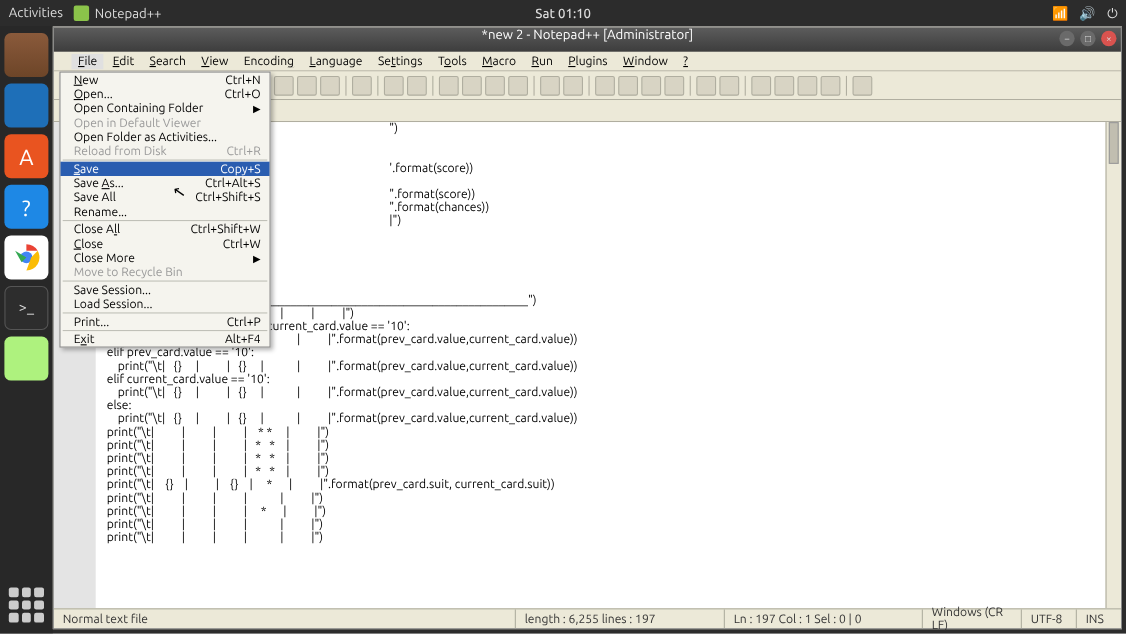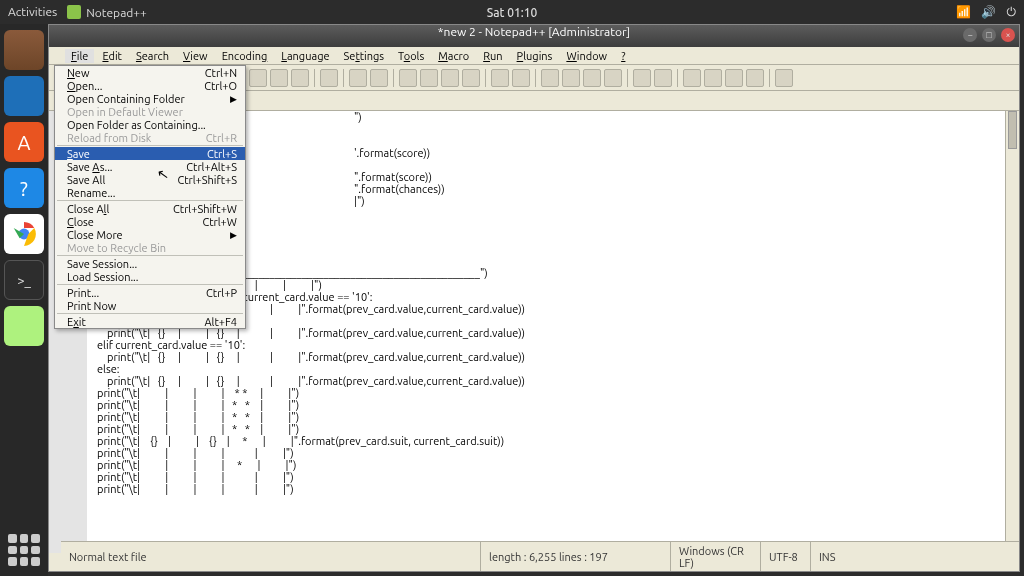--- a/index.html
+++ b/index.html
@@ -43,21 +43,21 @@
 .tbsep { width:1px; height:18px; background:#b0aea0; margin:0 2px; }
 
 .tabbar { height: 20px; background: #ece9d8; border-bottom: 1px solid #b0aea0; }
 
 .editor { position: absolute; top: 86px; left: 0; right: 0; bottom: 18px; background: #fff; display: flex; font-family: "Courier New", monospace; font-size: 11px; line-height: 12px; overflow: hidden; }
 .gutter { width: 38px; background: #e4e4e4; color: #7a7a7a; text-align: right; padding: 0 5px 0 0; }
 .code { flex: 1; color: #000; white-space: pre; padding-left: 10px; position: relative; }
 .scrollbar { position: absolute; right: 0; top: 0; bottom: 0; width: 14px; background: #ece9d8; border-left:1px solid #b0aea0; }
 .scrollbar .thumb { position:absolute; left:2px; right:2px; top:0; height:38px; background:#c1beb0; border:1px solid #999; }
 
-.statusbar { position: absolute; bottom: 0; left:0; right:0; height: 30px; background: #ece9d8; border-top:1px solid #b0aea0; display:flex; align-items:center; font-size:11px; color:#333;margin-left:12px; }
+.statusbar { position: absolute; bottom: 0; left:0; right:0; height: 18px; background: #ece9d8; border-top:1px solid #b0aea0; display:flex; align-items:center; font-size:11px; color:#333; }
 .statusbar > div { padding: 0 8px; border-right: 1px solid #b0aea0; height:100%; display:flex; align-items:center; }
 
 
 .dropdown { position: absolute; left: 5px; top: 40px; width: 192px; background: #f5f4ee; border: 1px solid #8a8a8a; box-shadow: 2px 2px 4px rgba(0,0,0,0.3); font-size: 11px; z-index: 10; }
 .dropdown .item { height: 13px; display:flex; align-items:center; padding: 0 8px 0 12px; color:#000; position:relative; }
 .dropdown .item.disabled { color:#9a9a9a; }
 .dropdown .item.highlight { background:#2a5db0; color:#fff; }
 .dropdown .sep { height:1px; background:#c0c0b8; margin:1px 2px; }
 .dropdown .item .shortcut { margin-left:auto; }
 .dropdown .item .arrow { margin-left:auto; font-size:9px; }
@@ -245,20 +245,21 @@
 print("\t|          |          |          |            |          |")
 </div>
     <div class="scrollbar">
         <div class="thumb"></div>
       </div>
   </div>
 
   <div class="statusbar">
     <div style="width:420px;">Normal text file</div>
     <div style="width:190px;">length : 6,255    lines : 197</div>
+    <div style="width:180px;">Ln : 197    Col : 1    Sel : 0 | 0</div>
     <div style="width:90px;">Windows (CR LF)</div>
     <div style="width:50px;">UTF-8</div>
     <div style="border-right:none;">INS</div>
   </div>
 
   <div class="dropdown" id="dropdown">
       <div class="item">
         <span><u>N</u>ew</span>
         <span class="shortcut">Ctrl+N</span>
       </div>
@@ -267,30 +268,30 @@
         <span class="shortcut">Ctrl+O</span>
       </div>
       <div class="item">
         <span>Open Containing Folder</span>
         <span class="arrow tri">▶</span>
       </div>
       <div class="item disabled">
         <span>Open in Default Viewer</span>
       </div>
       <div class="item">
-        <span>Open Folder as Containing...</span>
+        <span>Open Folder as Activities...</span>
       </div>
       <div class="item disabled">
         <span>Reload from Disk</span>
         <span class="shortcut">Ctrl+R</span>
       </div>
       <div class="sep"></div>
       <div class="item highlight">
         <span><u>S</u>ave</span>
-        <span class="shortcut">Ctrl+S</span>
+        <span class="shortcut">Copy+S</span>
       </div>
       <div class="item">
         <span>Save <u>A</u>s...</span>
         <span class="shortcut">Ctrl+Alt+S</span>
       </div>
       <div class="item">
         <span>Save All</span>
         <span class="shortcut">Ctrl+Shift+S</span>
       </div>
       <div class="item">
@@ -317,23 +318,20 @@
         <span>Save Session...</span>
       </div>
       <div class="item">
         <span>Load Session...</span>
       </div>
       <div class="sep"></div>
       <div class="item">
         <span>Print...</span>
         <span class="shortcut">Ctrl+P</span>
       </div>
-      <div class="item">
-        <span>Print Now</span>
-      </div>
       <div class="sep"></div>
       <div class="item">
         <span>E<u>x</u>it</span>
         <span class="shortcut">Alt+F4</span>
       </div>
     </div>
 
   <div class="cursor-arrow">↖</div>
 </div>
 

